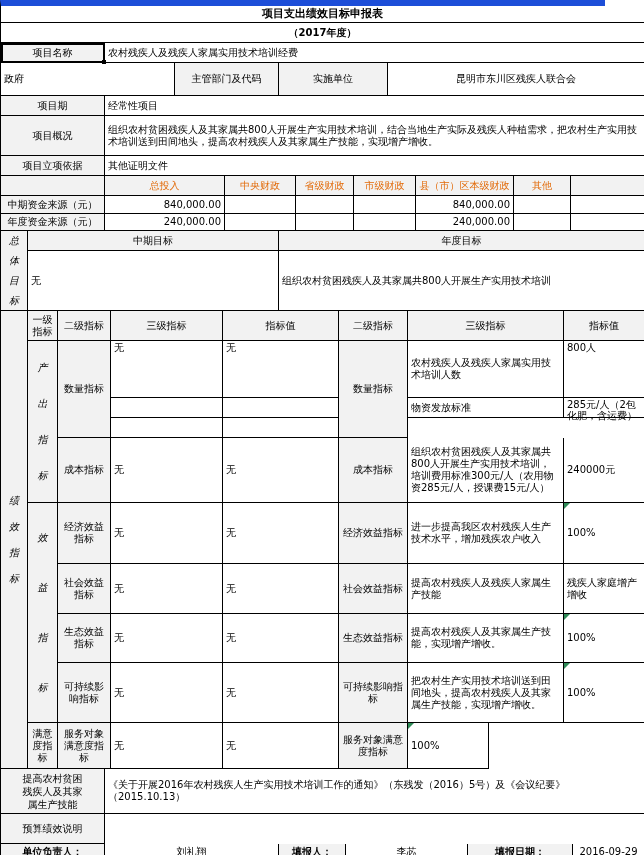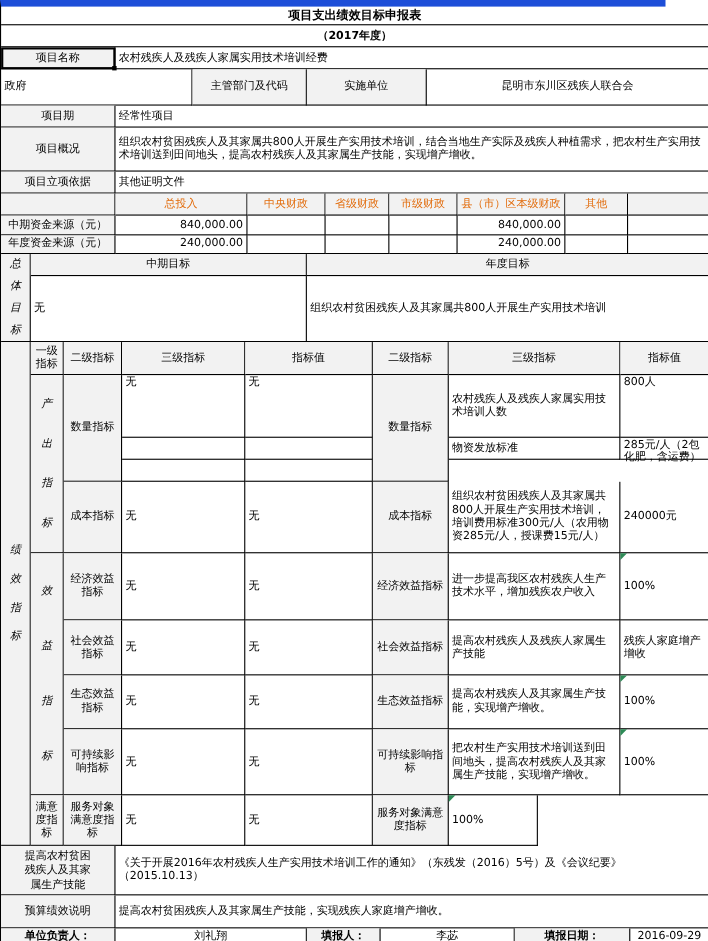--- a/index.html
+++ b/index.html
@@ -247,21 +247,20 @@
 
   <div class="r" style="height:45px">
     <div class="c w104 center gray">
       <div class="wrapnarrow">提高农村贫困残疾人及其家属生产技能</div>
     </div>
     <div class="c w540">《关于开展2016年农村残疾人生产实用技术培训工作的通知》（东残发（2016）5号）及《会议纪要》（2015.10.13）</div>
   </div>
 
   <div class="r" style="height:30px">
     <div class="c w104 center gray">预算绩效说明</div>
-    <div class="c w540">提高农村贫困残疾人及其家属生产技能，实现残疾人家庭增产增收。</div>
   </div>
 
   <div class="r" style="height:17px">
     <div class="c w104 center gray bold">单位负责人：</div>
     <div class="c w174 center">刘礼翔</div>
     <div class="c w67 center gray bold">填报人：</div>
     <div class="c w122 center">李苾</div>
     <div class="c w105 center gray bold">填报日期：</div>
     <div class="c w72 center">2016-09-29</div>
   </div>

